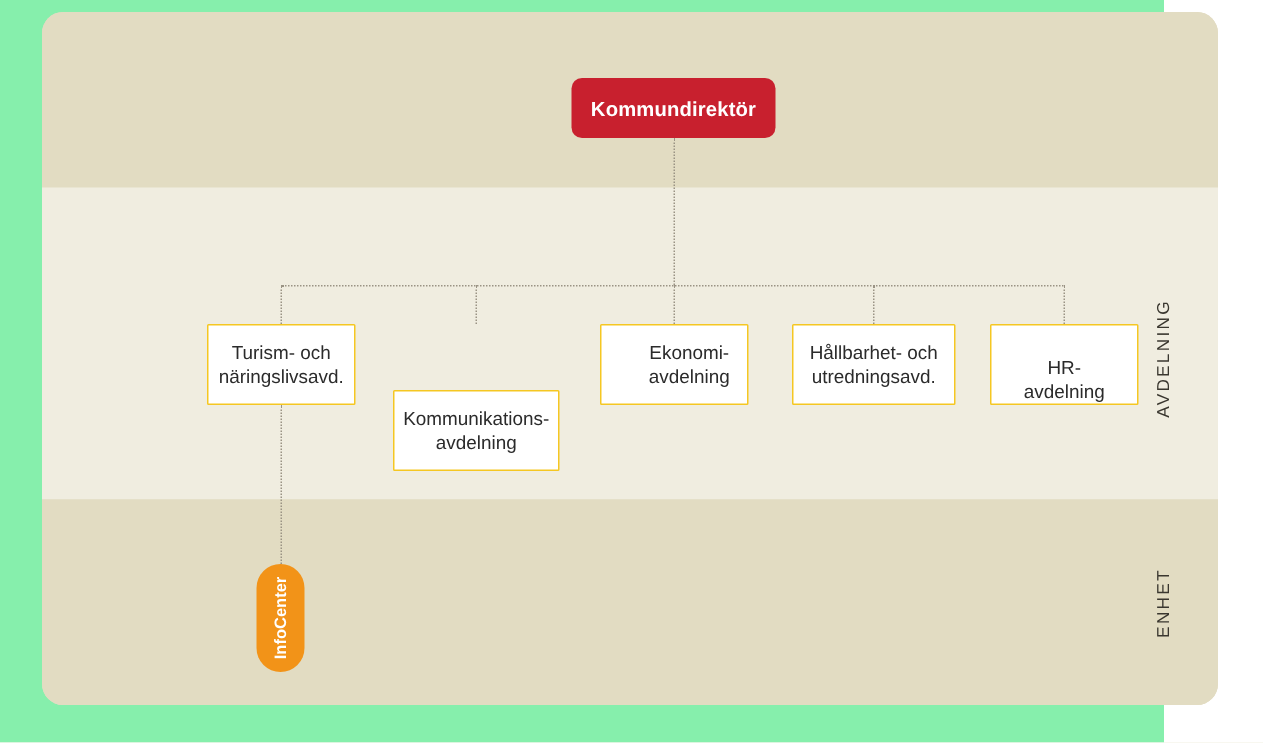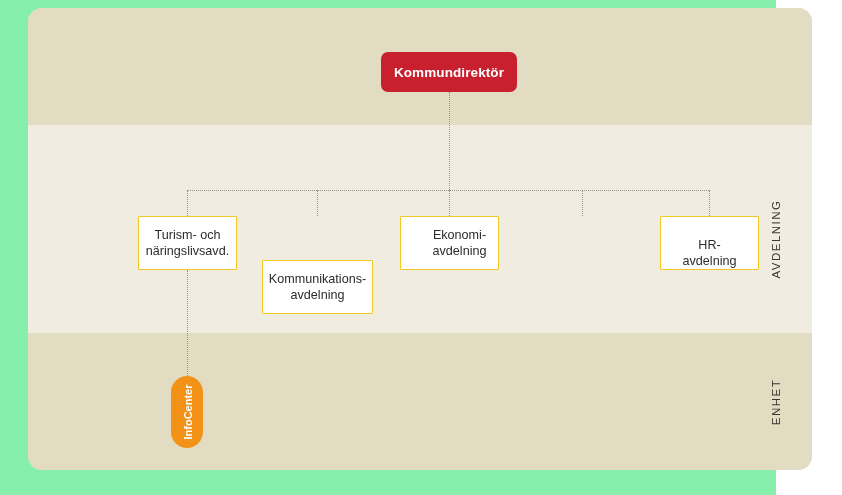--- a/index.html
+++ b/index.html
@@ -191,20 +191,24 @@
 näringslivsavd.</span>
     </div>
     <div class="node-dept dept-2">
       <span class="label">Kommunikations-
 avdelning</span>
     </div>
     <div class="node-dept dept-3">
       <span class="label">Ekonomi-
 avdelning</span>
     </div>
+    <div class="node-dept dept-4">
+      <span class="label">Hållbarhet- och
+utredningsavd.</span>
+    </div>
     <div class="node-dept dept-5">
       <span class="label">HR-
 avdelning</span>
     </div>
 
     <div class="node-unit">
       <span class="label">InfoCenter</span>
     </div>
 
   </div>

